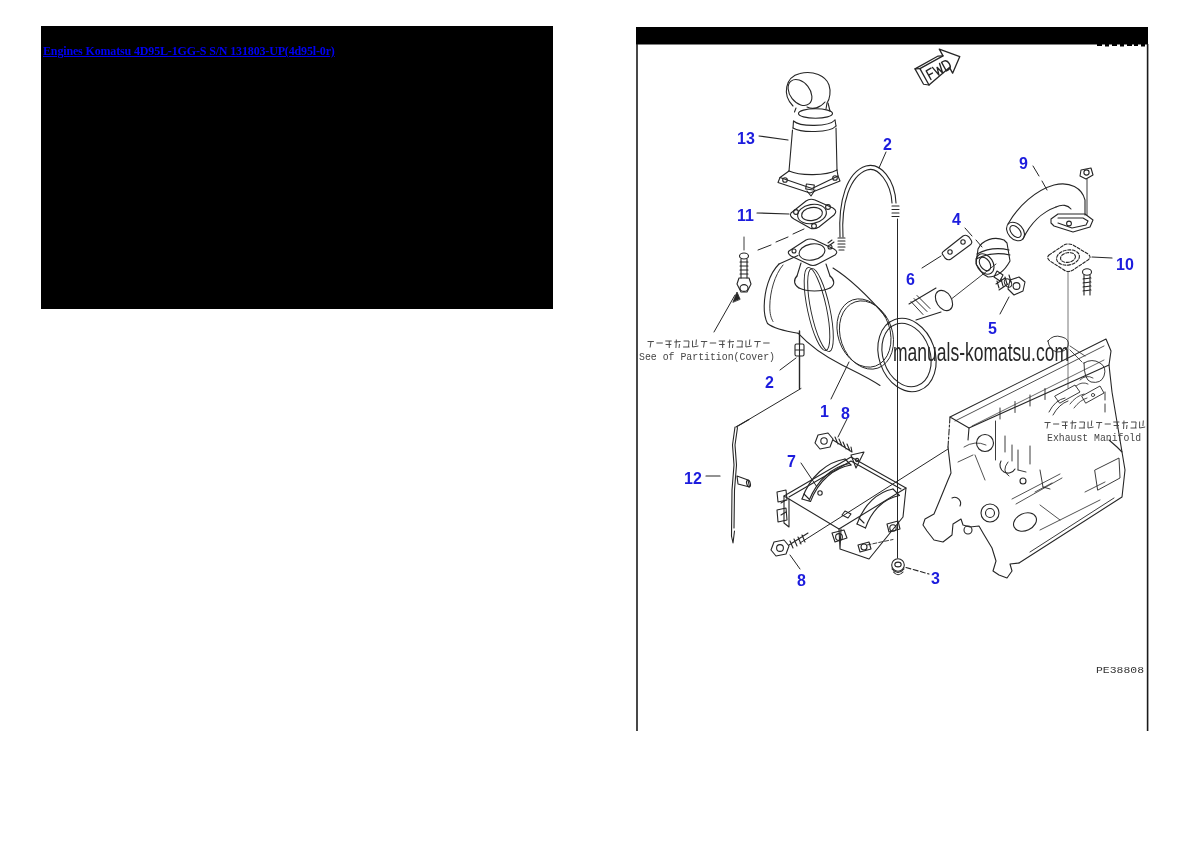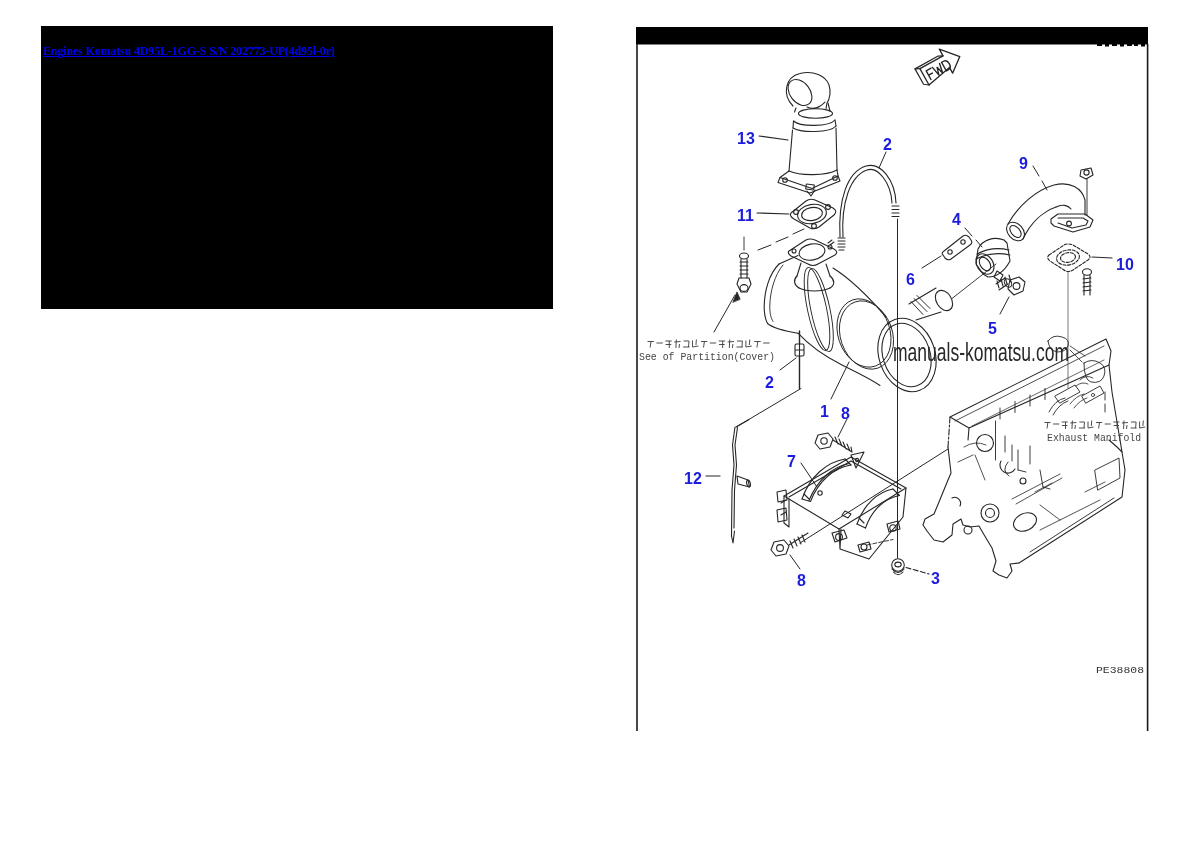--- a/index.html
+++ b/index.html
@@ -4,21 +4,21 @@
 <style>
 html,body{margin:0;padding:0;background:#ffffff;}
 body{width:1190px;height:842px;position:relative;overflow:hidden;font-family:"Liberation Sans",sans-serif;filter:grayscale(0.001);}
 #blackbox{position:absolute;left:41px;top:26px;width:512px;height:283px;background:#000;}
 #link{position:absolute;left:2px;top:18px;font-family:"Liberation Serif",serif;font-weight:bold;font-size:12px;color:#0000f2;text-decoration:underline;white-space:nowrap;letter-spacing:-0.15px;}
 #diagram{position:absolute;left:0;top:0;}
 </style>
 </head>
 <body>
 <div id="blackbox">
-    <span id="link">Engines Komatsu 4D95L-1GG-S S/N 202773-UP(4d95l-0r)</span>
+    <span id="link">Engines Komatsu 4D95L-1GG-S S/N 131803-UP(4d95l-0r)</span>
   </div>
 <svg id="diagram" width="1190" height="842" viewBox="0 0 1190 842">
 <g id="frame">
 <rect x="636" y="27" width="512" height="17.5" fill="#000000"></rect>
 <line x1="637" y1="44" x2="637" y2="731" stroke="#1a1a1a" stroke-width="1.6"></line>
 <line x1="1147.6" y1="44" x2="1147.6" y2="731" stroke="#1a1a1a" stroke-width="1.6"></line>
 <g fill="#000">
 <rect x="1097" y="43.5" width="5" height="2.5"></rect>
         <rect x="1105" y="43.5" width="4" height="3"></rect>
         <rect x="1112" y="43.5" width="5" height="2.5"></rect>

